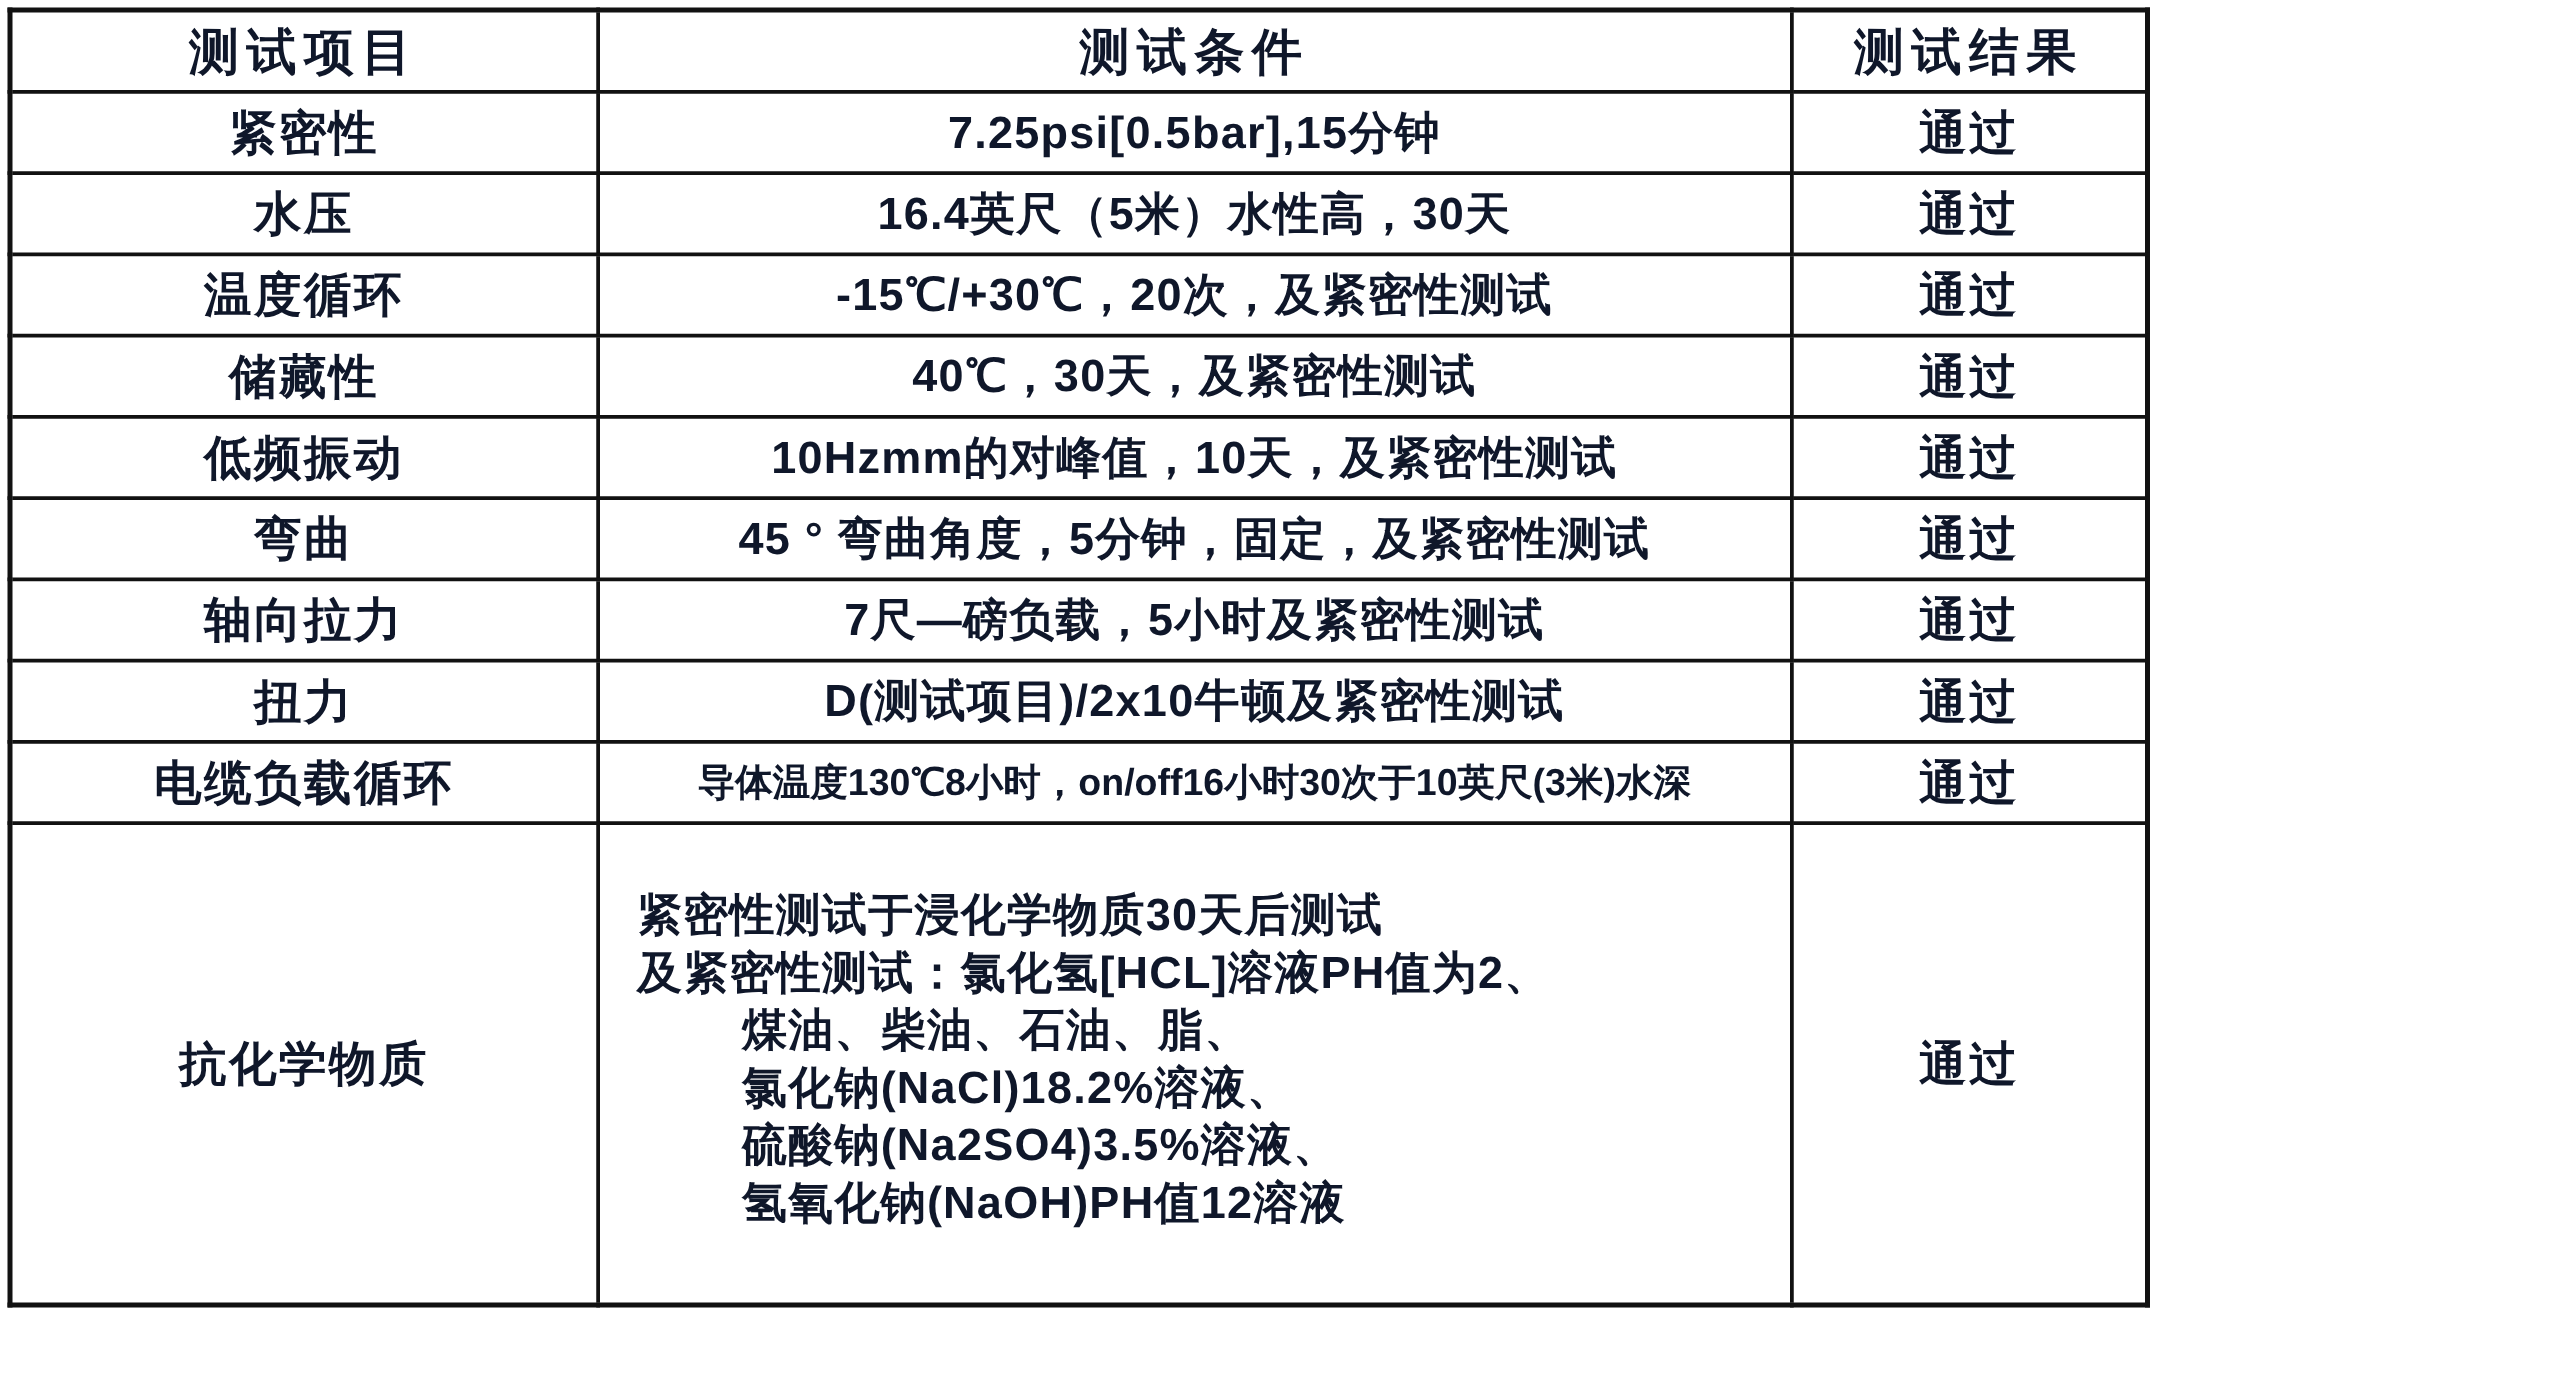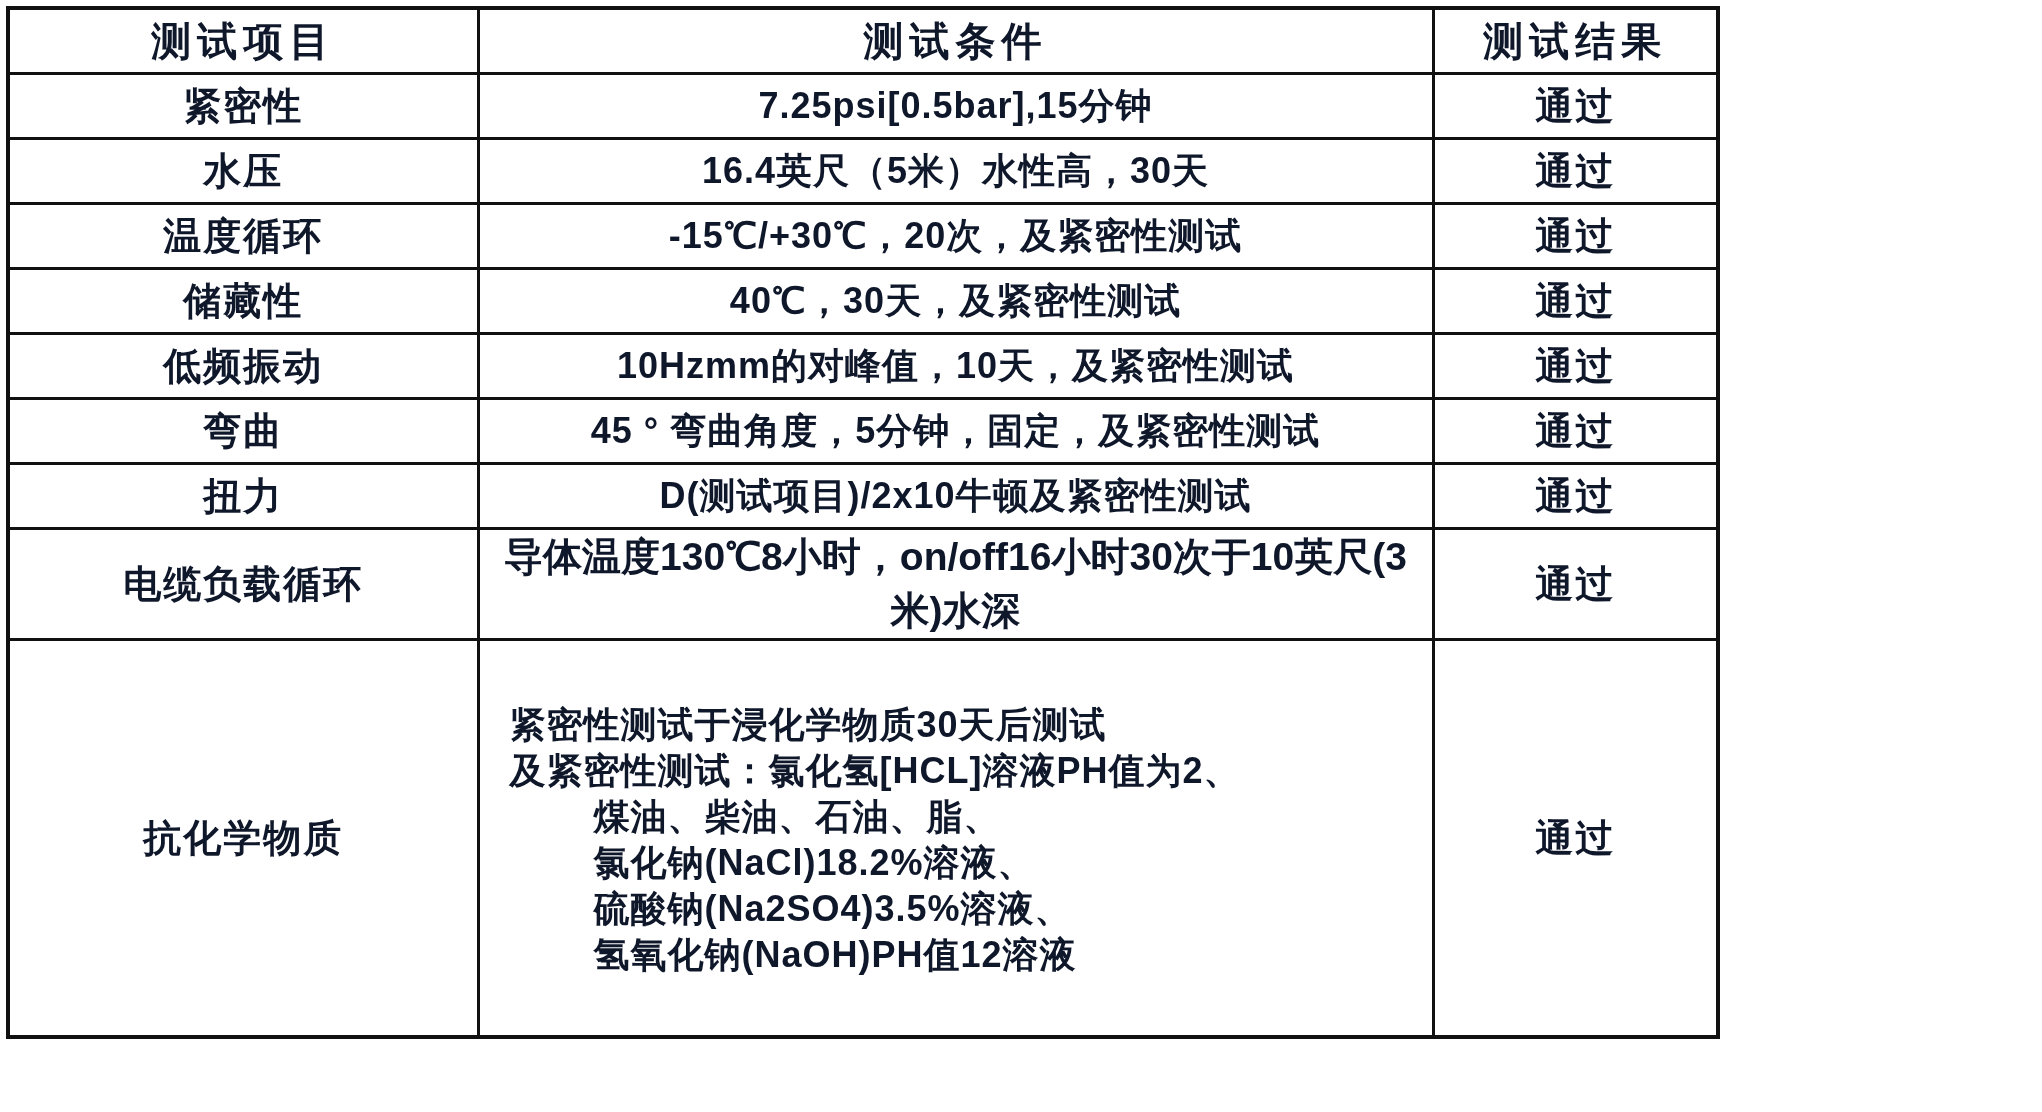--- a/index.html
+++ b/index.html
@@ -59,29 +59,29 @@
   }
   td.cond {
     font-size: 36px;
   }
   td.result {
     font-size: 38px;
     letter-spacing: 2px;
   }
   
   tr.row-cableload td.cond {
-    font-size: 39px;
+    font-size: 30px;
     letter-spacing: 0px;
   }
   tr.row-chem td {
     height: 370px;
   }
   tr.row-chem td.cond {
     text-align: left;
-    padding: 14px 0 10px 30px;
+    padding: 2px 0 10px 30px;
     font-size: 36px;
     line-height: 1.28;
   }
   .chem-line { white-space: pre; }
   .chem-indent { padding-left: 84px; }
   tr.row-chem td.item {
     font-size: 38px;
     letter-spacing: 2px;
   }
 </style>
@@ -127,20 +127,25 @@
         <td class="item">低频振动</td>
         <td class="cond">10Hzmm的对峰值，10天，及紧密性测试</td>
         <td class="result">通过</td>
       </tr>
       <tr>
         <td class="item">弯曲</td>
         <td class="cond">45 ° 弯曲角度，5分钟，固定，及紧密性测试</td>
         <td class="result">通过</td>
       </tr>
       <tr>
+        <td class="item">轴向拉力</td>
+        <td class="cond">7尺—磅负载，5小时及紧密性测试</td>
+        <td class="result">通过</td>
+      </tr>
+      <tr>
         <td class="item">扭力</td>
         <td class="cond">D(测试项目)/2x10牛顿及紧密性测试</td>
         <td class="result">通过</td>
       </tr>
       <tr class="row-cableload">
         <td class="item">电缆负载循环</td>
         <td class="cond">导体温度130℃8小时，on/off16小时30次于10英尺(3米)水深</td>
         <td class="result">通过</td>
       </tr>
       <tr class="row-chem">

